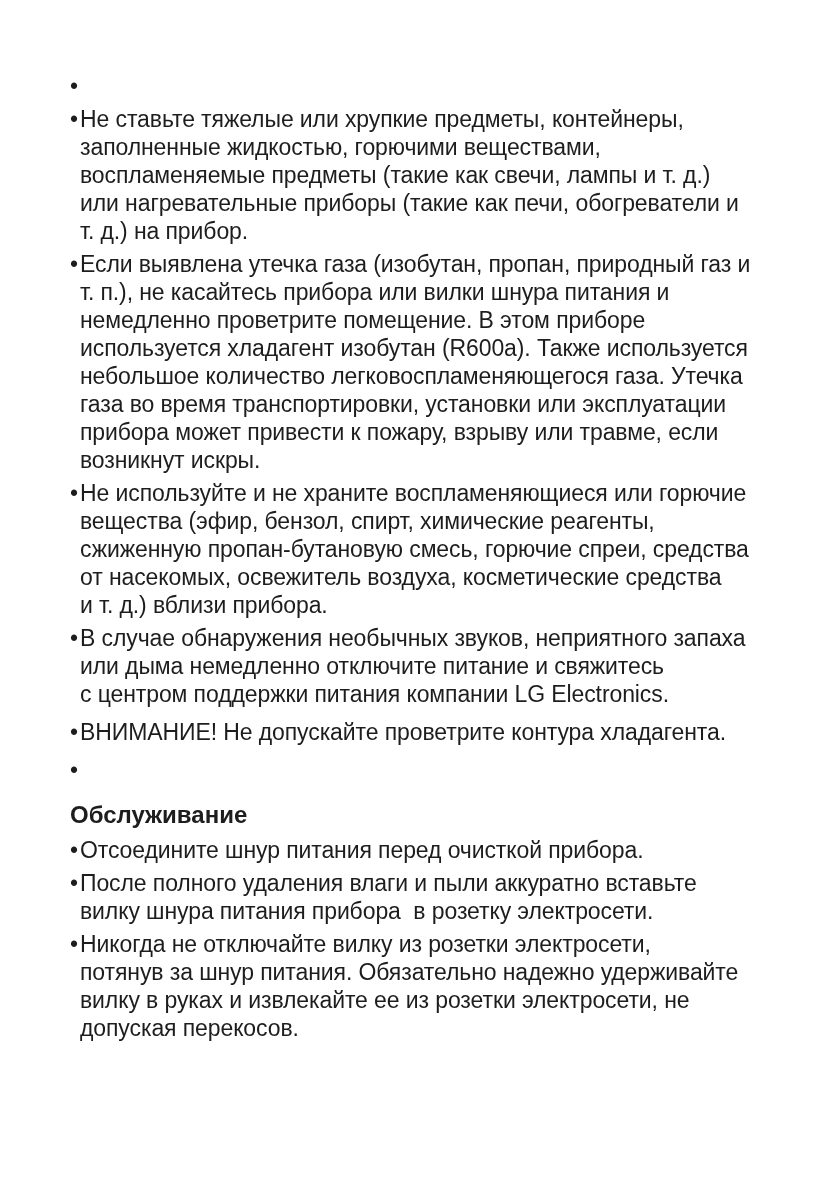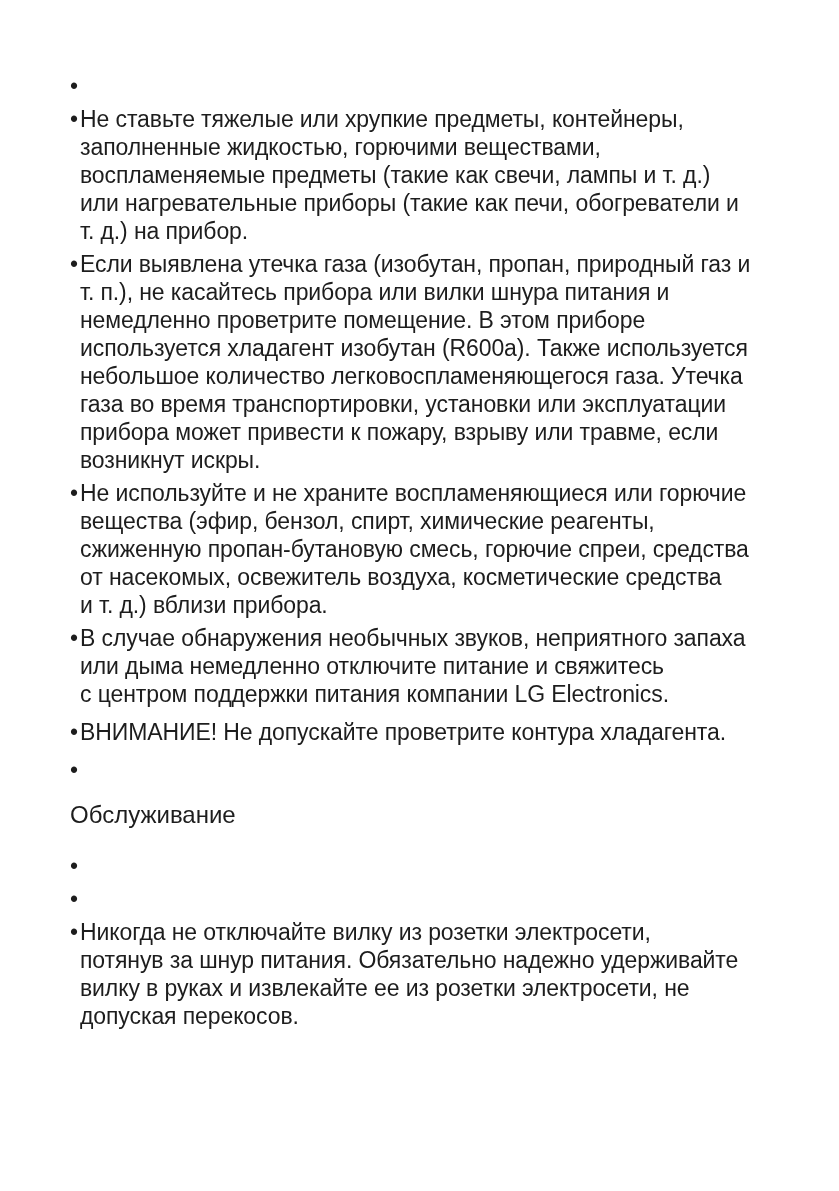--- a/index.html
+++ b/index.html
@@ -39,22 +39,22 @@
   .bullet-dot {
     flex: 0 0 10px;
     width: 10px;
   }
   .bullet-text {
     white-space: pre;
     letter-spacing: -0.1px;
   }
   h2.section-heading {
     font-size: 24px;
-    font-weight: normal;
-    margin: 16px 0 23px 0;
+    font-weight: bold;
+    margin: 16px 0 7px 0;
     line-height: 29px;
   }
 </style>
 </head>
 <body>
 
 <div class="page">
 
   <ul class="bullet-list">
     <li class="bullet-item">
@@ -100,23 +100,26 @@
     <li class="bullet-item spaced">
       <span class="bullet-dot">•</span>
     </li>
   </ul>
 
   <h2 class="section-heading">Обслуживание</h2>
 
   <ul class="bullet-list">
     <li class="bullet-item">
       <span class="bullet-dot">•</span>
+      <span class="bullet-text">Отсоедините шнур питания перед очисткой прибора.</span>
     </li>
     <li class="bullet-item">
       <span class="bullet-dot">•</span>
+      <span class="bullet-text">После полного удаления влаги и пыли аккуратно вставьте
+вилку шнура питания прибора  в розетку электросети.</span>
     </li>
     <li class="bullet-item">
       <span class="bullet-dot">•</span>
       <span class="bullet-text">Никогда не отключайте вилку из розетки электросети,
 потянув за шнур питания. Обязательно надежно удерживайте
 вилку в руках и извлекайте ее из розетки электросети, не
 допуская перекосов.</span>
     </li>
   </ul>
 

